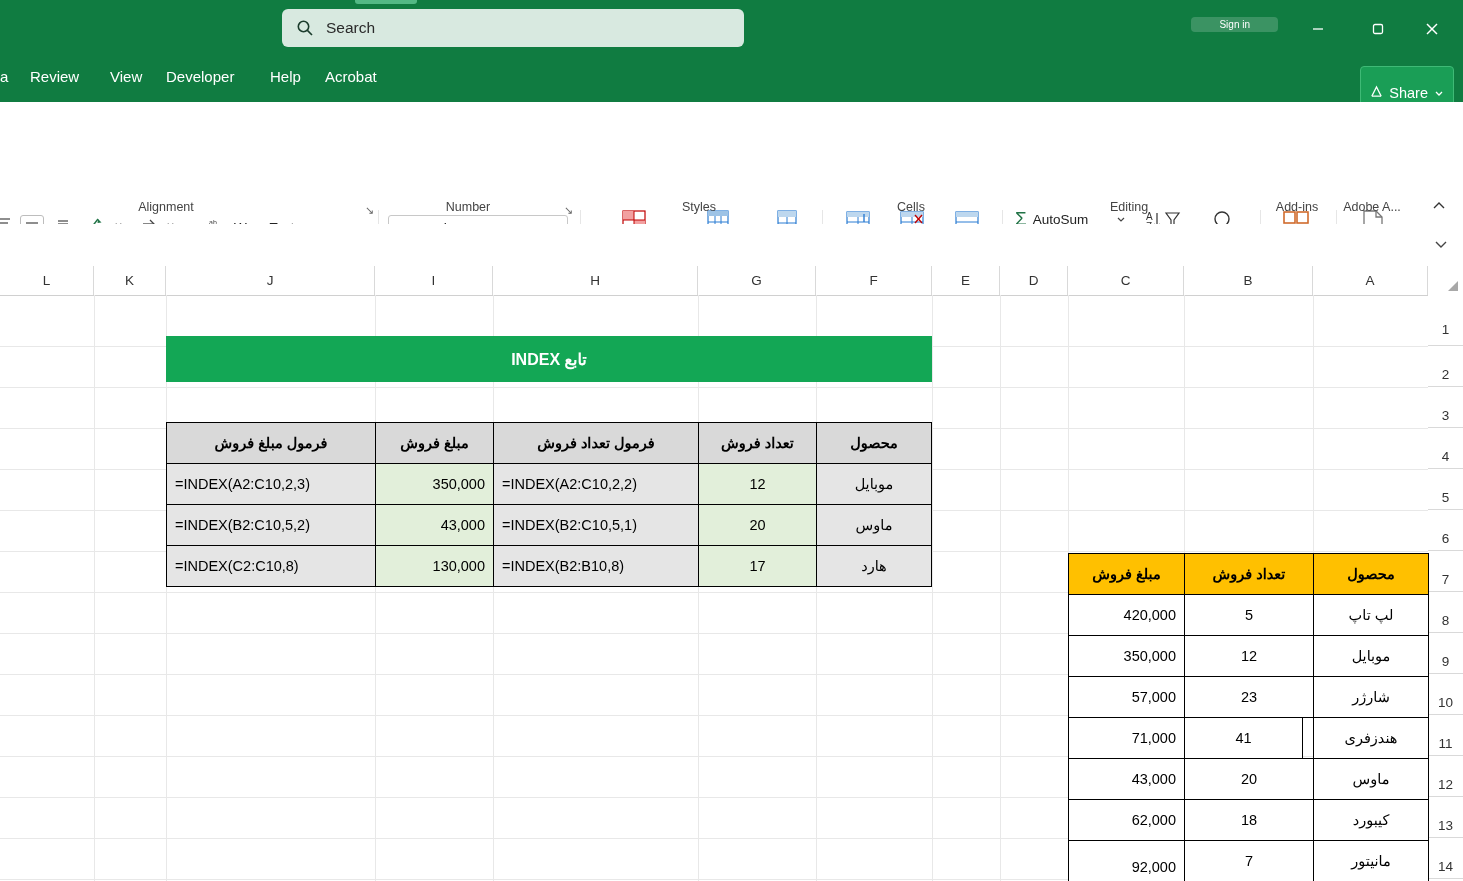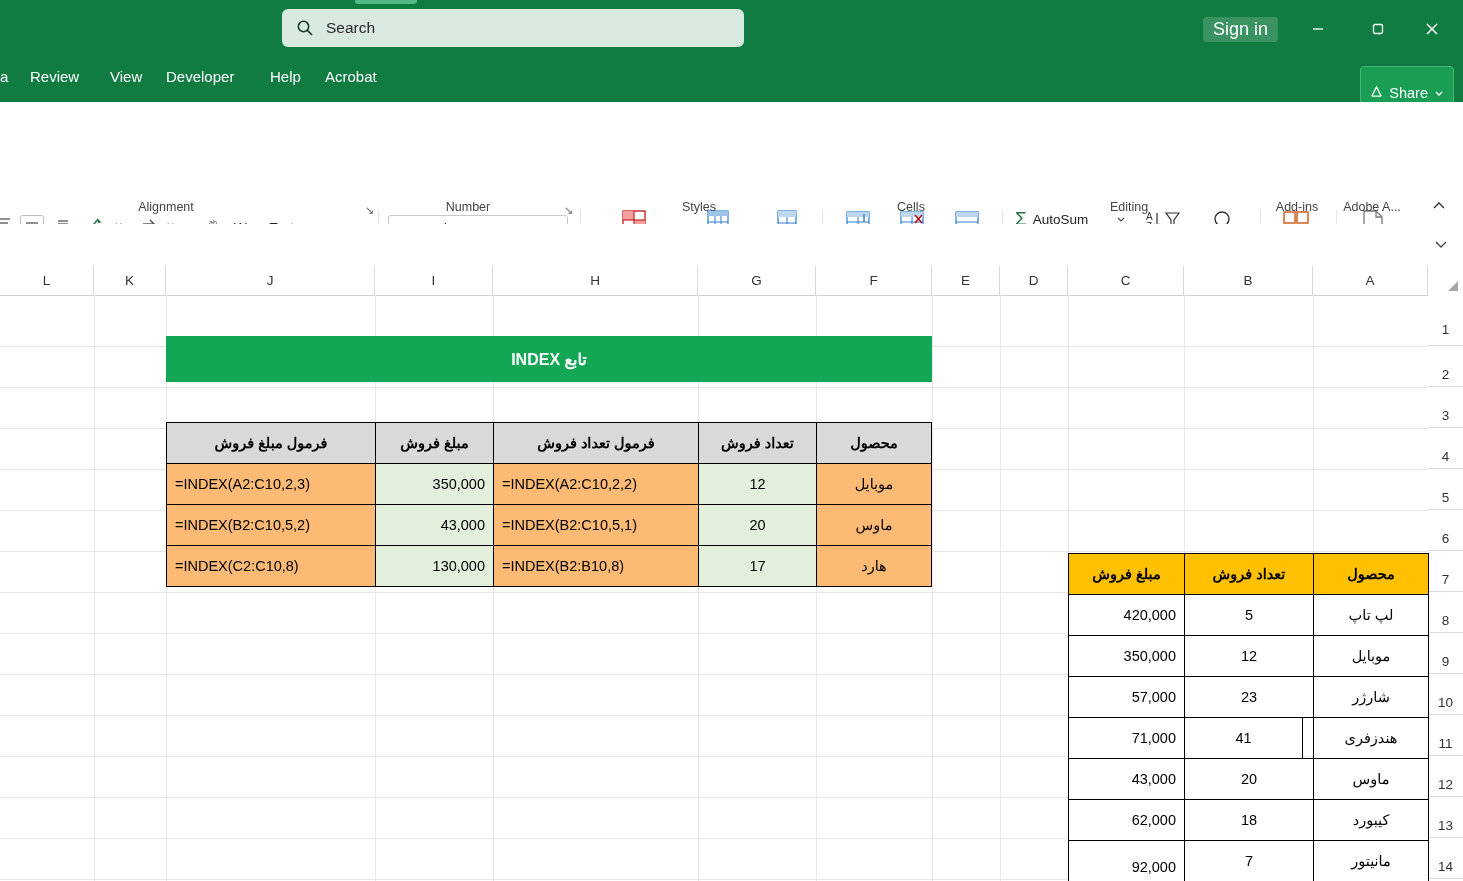--- a/index.html
+++ b/index.html
@@ -53,22 +53,22 @@
   }
   .search-text {
     color: #2a2a2a;
     font-size: 15.5px;
   }
   .signin {
     position: absolute;
     right: 185px; top: 17px;
     color: #ffffff;
     background: rgba(255,255,255,0.18);
-    font-size: 18px;
-    padding: 2px 10px;
+    font-size: 10px;
+    padding: 2px 28px;
     border-radius: 4px;
   }
   .wbtn {
     position: absolute;
     top: 0;
     width: 46px; height: 58px;
     display: flex;
     align-items: center;
     justify-content: center;
     color: #ffffff;
@@ -274,21 +274,21 @@
     display: flex;
     align-items: center;
     justify-content: center;
   }
   .tbl-hdr {
     background: #d9d9d9;
     color: #000;
     font-weight: bold;
     border: 1px solid #000;
   }
-  .tbl-cell { border: 1px solid #000; background: #fdba74; color: #000; text-align: center; }
+  .tbl-cell { border: 1px solid #000; background: #e5e5e5; color: #000; text-align: center; }
   .tbl-cell-green { border: 1px solid #000; background: #e2efda; color: #000; }
   .sel-corner {
     position: absolute;
     right: 0; top: 0;
     width: 35px; height: 29px;
     background: #fff;
     border-bottom: 1px solid #d0d0d0;
   }
   .sel-corner:after {
     content: "";

